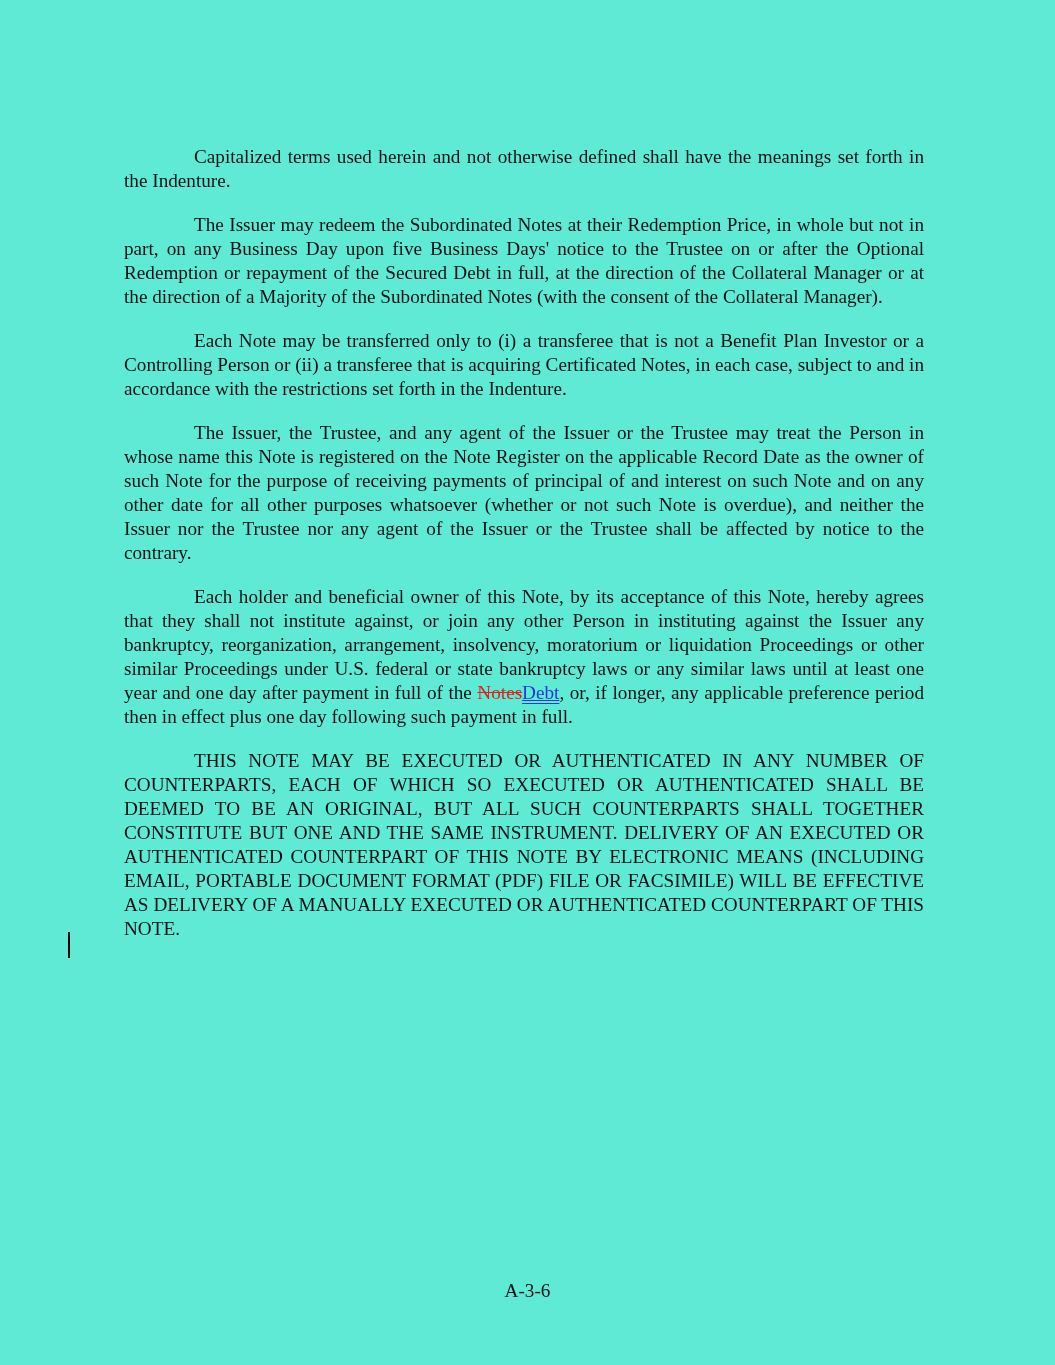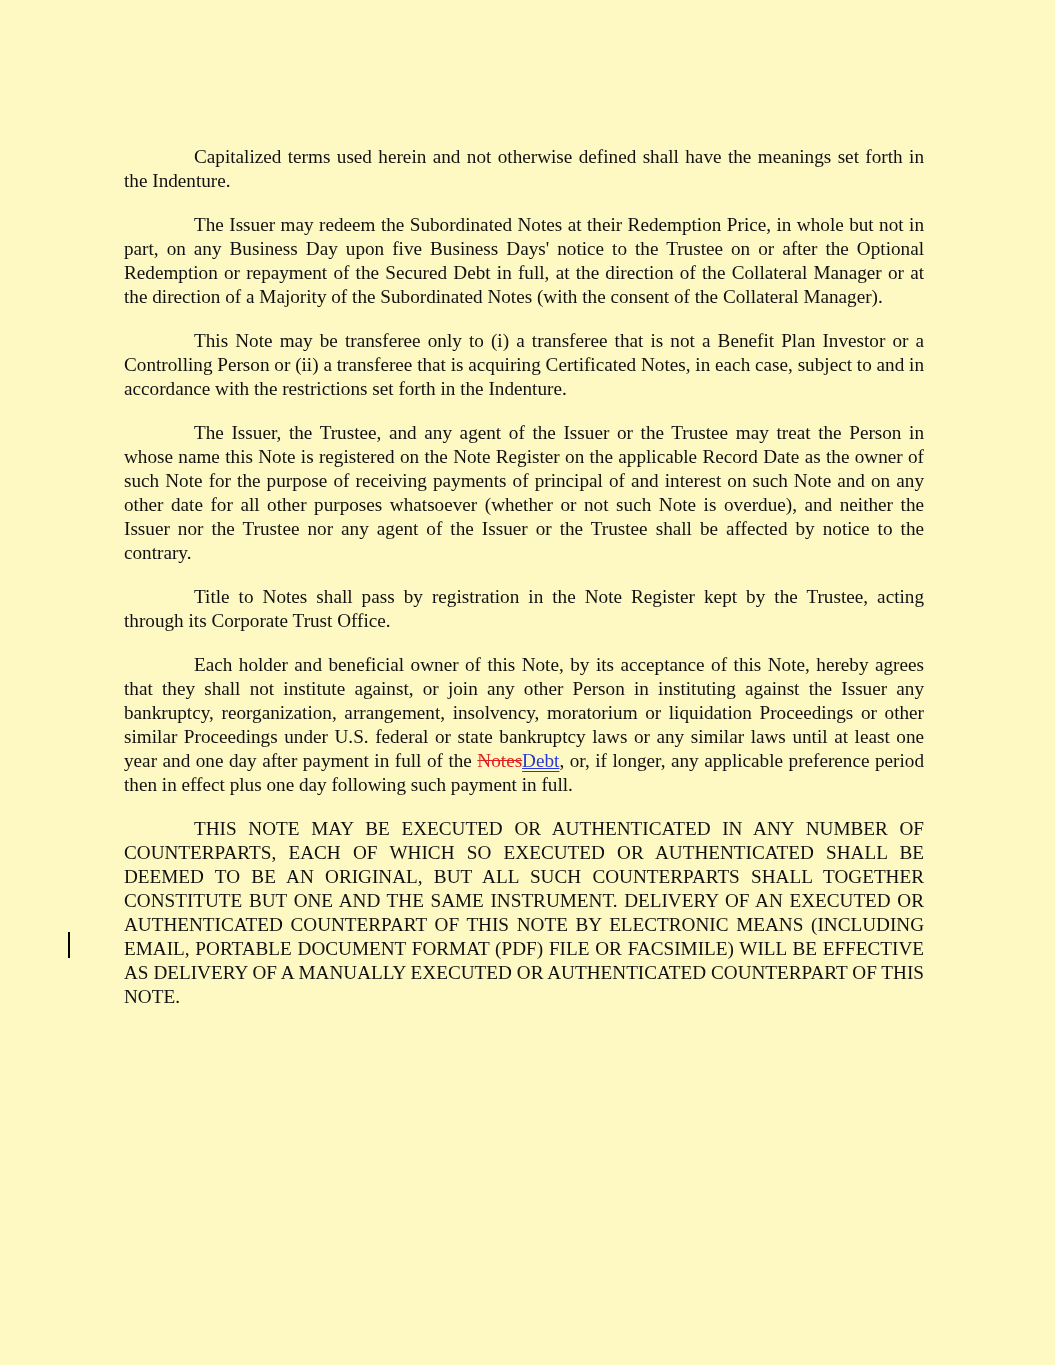--- a/index.html
+++ b/index.html
@@ -1,18 +1,18 @@
 <!DOCTYPE html>
 <html><head>
 <meta charset="utf-8">
 <style>
   html, body { margin: 0; padding: 0; background: #ffffff; }
   body { width: 1055px; height: 1365px; position: relative; overflow: hidden; }
   .page {
-    position: absolute; left: 0; top: 0; width: 1055px; height: 1365px; background: #fef9c3;
+    position: absolute; left: 0; top: 0; width: 1055px; height: 1365px; background: #5eead4;
   }
   .content {
     position: absolute; left: 124px; top: 145px; width: 800px;
     font-family: "Liberation Serif", serif;
     font-size: 19.2px; line-height: 24px; color: #111;
   }
   .para {
     margin: 0 0 20px 0; text-align: justify; text-indent: 70px;
   }
   .del { color: #e02020; text-decoration: line-through; }
@@ -26,19 +26,19 @@
   }
 </style>
 </head>
 <body>
 
 <div class="page">
   <div class="change-bar"></div>
   <div class="content">
     <p class="para">Capitalized terms used herein and not otherwise defined shall have the meanings set forth in the Indenture.</p>
     <p class="para">The Issuer may redeem the Subordinated Notes at their Redemption Price, in whole but not in part, on any Business Day upon five Business Days' notice to the Trustee on or after the Optional Redemption or repayment of the Secured Debt in full, at the direction of the Collateral Manager or at the direction of a Majority of the Subordinated Notes (with the consent of the Collateral Manager).</p>
-    <p class="para">This Note may be transferee only to (i) a transferee that is not a Benefit Plan Investor or a Controlling Person or (ii) a transferee that is acquiring Certificated Notes, in each case, subject to and in accordance with the restrictions set forth in the Indenture.</p>
+    <p class="para">Each Note may be transferred only to (i) a transferee that is not a Benefit Plan Investor or a Controlling Person or (ii) a transferee that is acquiring Certificated Notes, in each case, subject to and in accordance with the restrictions set forth in the Indenture.</p>
     <p class="para">The Issuer, the Trustee, and any agent of the Issuer or the Trustee may treat the Person in whose name this Note is registered on the Note Register on the applicable Record Date as the owner of such Note for the purpose of receiving payments of principal of and interest on such Note and on any other date for all other purposes whatsoever (whether or not such Note is overdue), and neither the Issuer nor the Trustee nor any agent of the Issuer or the Trustee shall be affected by notice to the contrary.</p>
-    <p class="para">Title to Notes shall pass by registration in the Note Register kept by the Trustee, acting through its Corporate Trust Office.</p>
     <p class="para"><span>Each holder and beneficial owner of this Note, by its acceptance of this Note, hereby agrees that they shall not institute against, or join any other Person in instituting against the Issuer any bankruptcy, reorganization, arrangement, insolvency, moratorium or liquidation Proceedings or other similar Proceedings under U.S. federal or state bankruptcy laws or any similar laws until at least one year and one day after payment in full of the </span><span class="del">Notes</span><span class="ins">Debt</span><span>, or, if longer, any applicable preference period then in effect plus one day following such payment in full.</span></p>
     <p class="para">THIS NOTE MAY BE EXECUTED OR AUTHENTICATED IN ANY NUMBER OF COUNTERPARTS, EACH OF WHICH SO EXECUTED OR AUTHENTICATED SHALL BE DEEMED TO BE AN ORIGINAL, BUT ALL SUCH COUNTERPARTS SHALL TOGETHER CONSTITUTE BUT ONE AND THE SAME INSTRUMENT. DELIVERY OF AN EXECUTED OR AUTHENTICATED COUNTERPART OF THIS NOTE BY ELECTRONIC MEANS (INCLUDING EMAIL, PORTABLE DOCUMENT FORMAT (PDF) FILE OR FACSIMILE) WILL BE EFFECTIVE AS DELIVERY OF A MANUALLY EXECUTED OR AUTHENTICATED COUNTERPART OF THIS NOTE.</p>
   </div>
+  <div class="footer">A-3-6</div>
 </div>
 
 </body></html>

